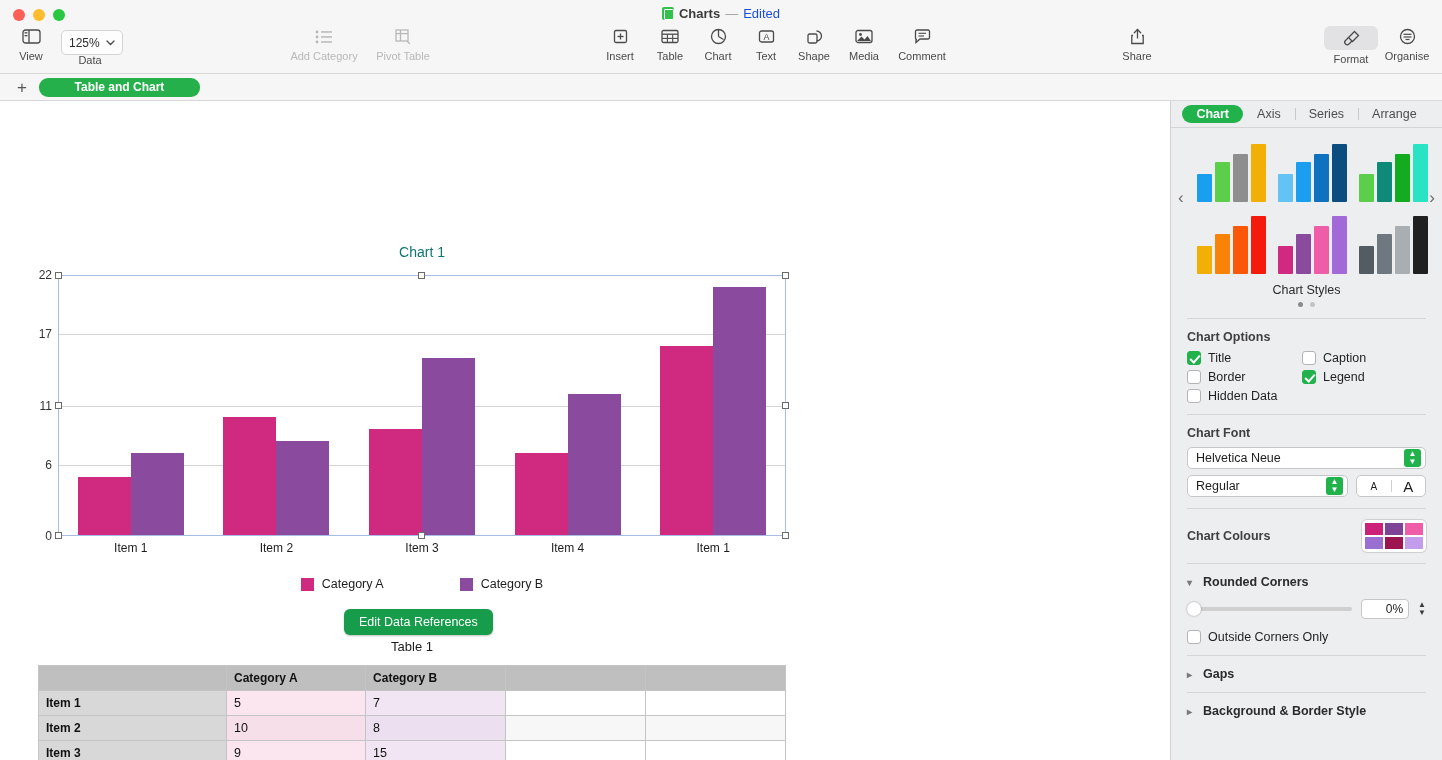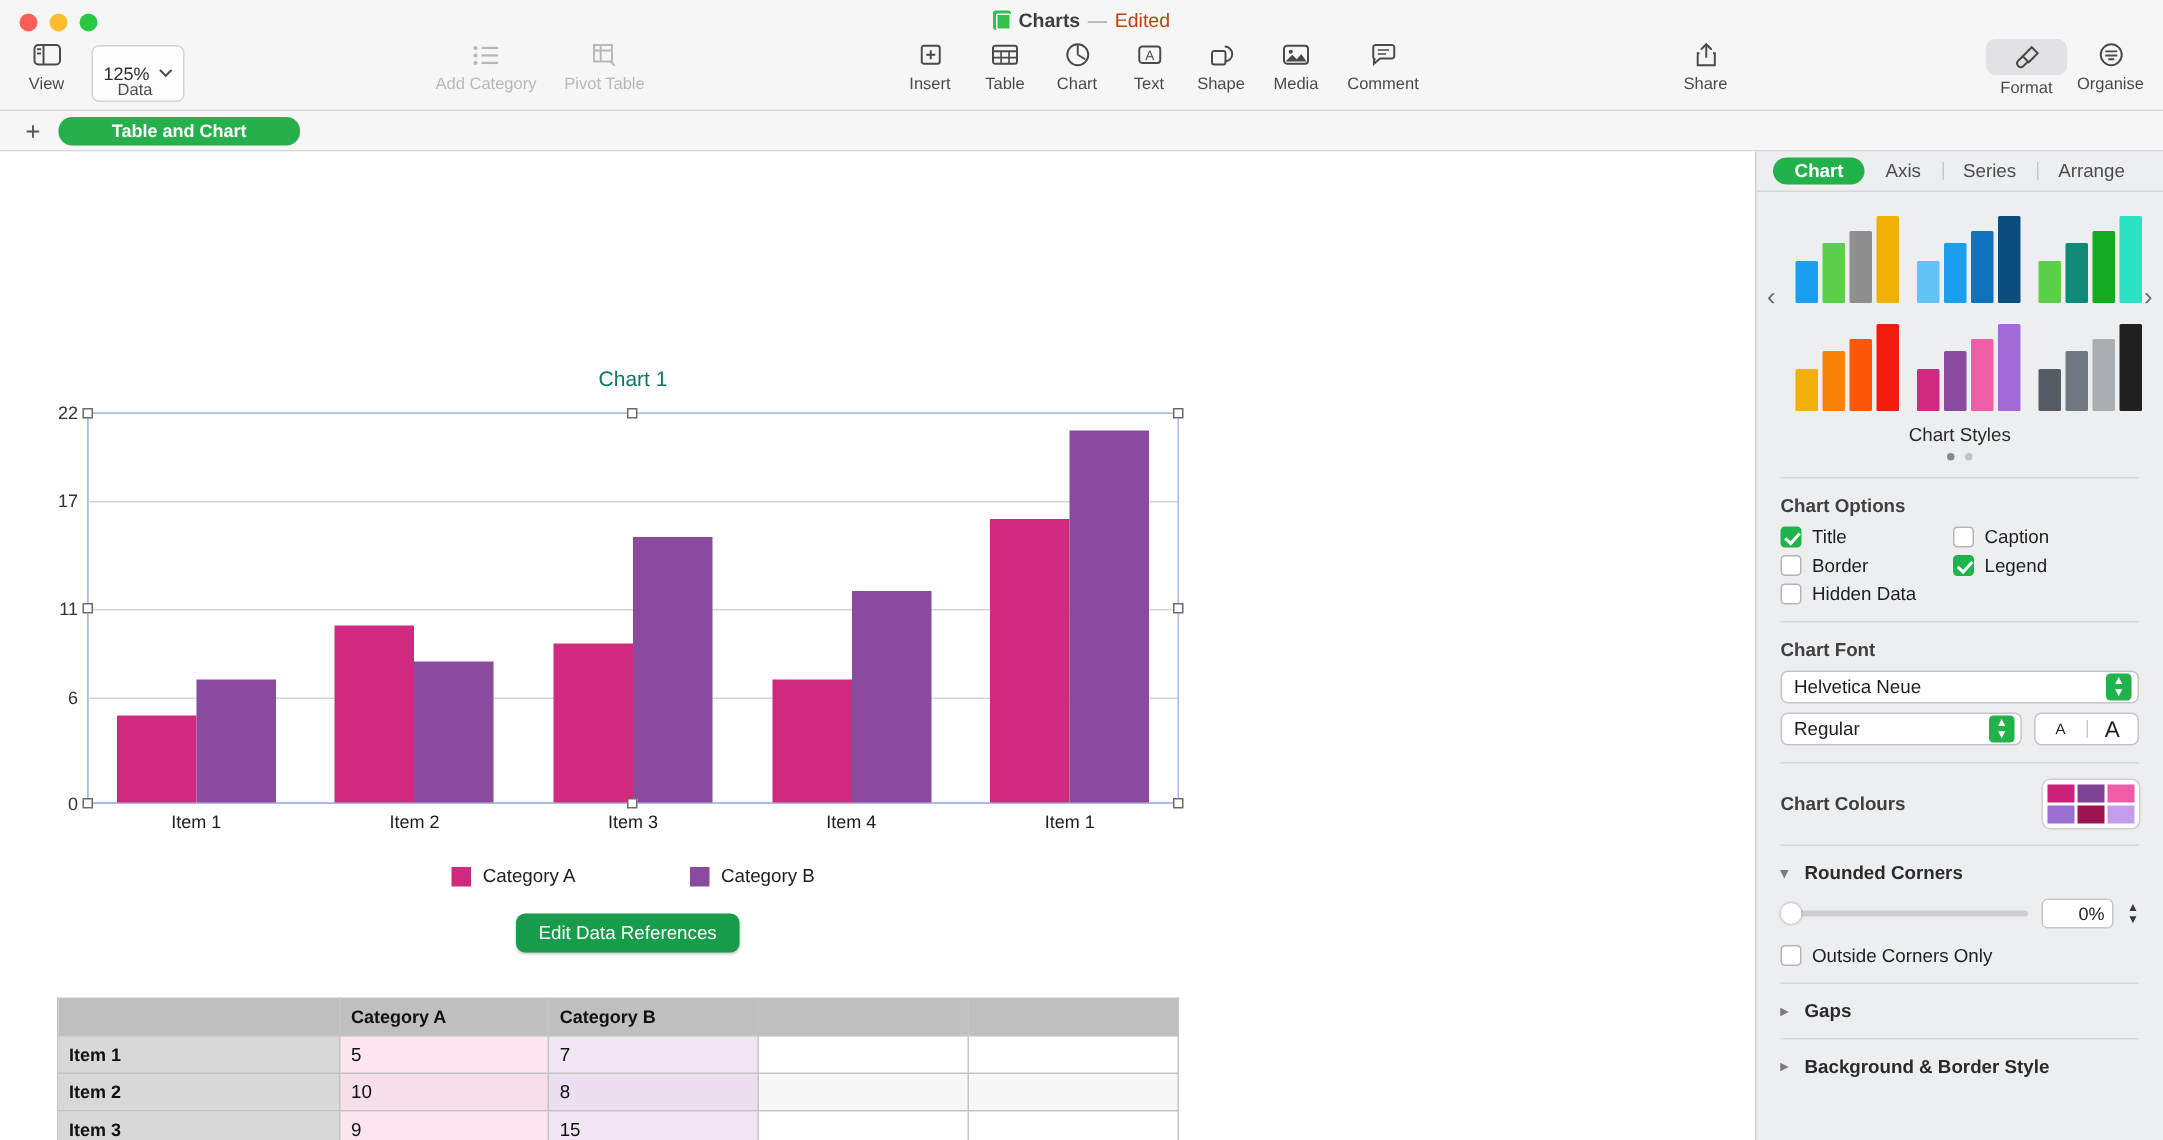--- a/index.html
+++ b/index.html
@@ -31,37 +31,37 @@
   }
   .doctitle .appicon {
     width: 12px; height: 13px; background: #30c24a; border-radius: 2px;
     display: inline-block; position: relative;
   }
   .doctitle .appicon::after {
     content:""; position:absolute; left:2px; top:2px; width:8px; height:9px;
     border:1px solid #fff; border-radius:1px;
   }
   .doctitle .dash { color: #a0a0a0; font-weight: normal; }
-  .doctitle .edited { color: #c2410c; font-weight: normal; }
+  .doctitle .edited { color: #1d4ed8; font-weight: normal; }
 
   .tbitem {
     position: absolute; top: 26px;
     display: flex; flex-direction: column; align-items: center;
     width: 62px; cursor: default;
   }
   .tbitem .ic { height: 21px; display: flex; align-items: center; justify-content: center; color: #4a4a4a; }
   .tbitem .lb { font-size: 11px; color: #4a4a4a; margin-top: 3px; white-space: nowrap; }
   .tbitem.dim .ic, .tbitem.dim .lb { color: #b8b8b8; }
   .tbitem.active .ic {
     background: #e2e2e4; border-radius: 6px; width: 54px; height: 24px;
   }
 
   .zoomctl {
     position: absolute; left: 61px; top: 30px;
-    height: 38px; padding: 0 7px; border-radius: 5px;
+    height: 25px; padding: 0 7px; border-radius: 5px;
     background: #fdfdfd; border: 1px solid #d4d4d4;
     display: flex; align-items: center; gap: 6px;
     font-size: 12px; color: #2d2d2d;
   }
   .zoomlbl { position: absolute; left: 61px; top: 54px; width: 58px; text-align: center; font-size: 11px; color: #4a4a4a; }
 
   
   .tabbar {
     height: 27px; background: #f6f6f6; border-bottom: 1px solid #d8d8d8;
     display: flex; align-items: center; padding-left: 14px; gap: 9px; flex: none;
@@ -499,20 +499,21 @@
             <span>Category A</span>
           </div>
           <div class="lgitem">
             <i class="lgsw" style="background:#8a4a9d"></i>
             <span>Category B</span>
           </div>
         </div>
 
       <button class="editbtn">Edit Data References</button>
 
+      <div class="tabletitle">Table 1</div>
 
       <table class="sheet">
         <thead>
           <tr>
             <th class="corner"></th>
             <th>Category A</th>
             <th>Category B</th>
             <th></th>
             <th></th>
           </tr>

